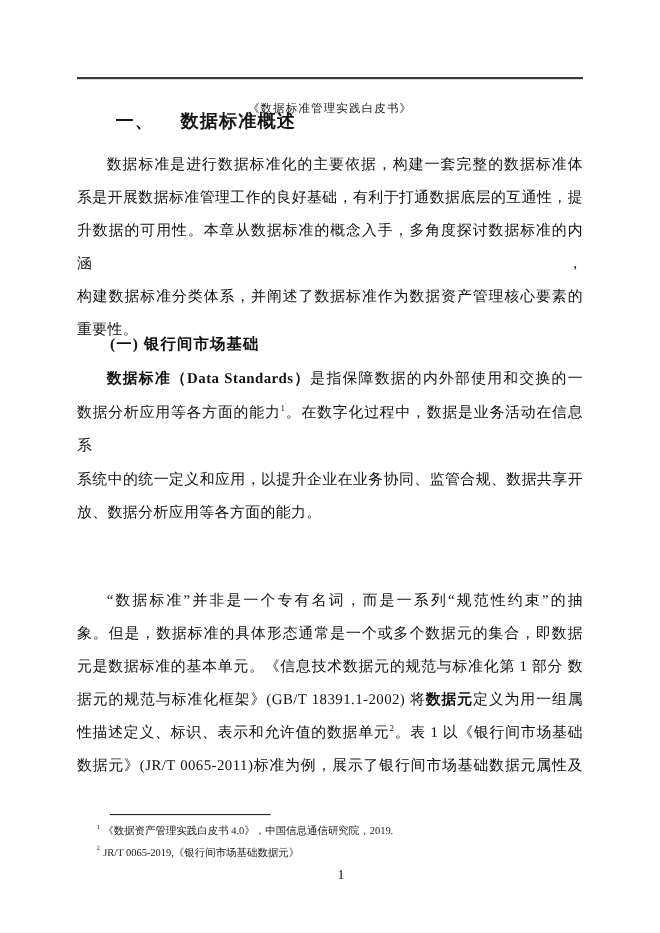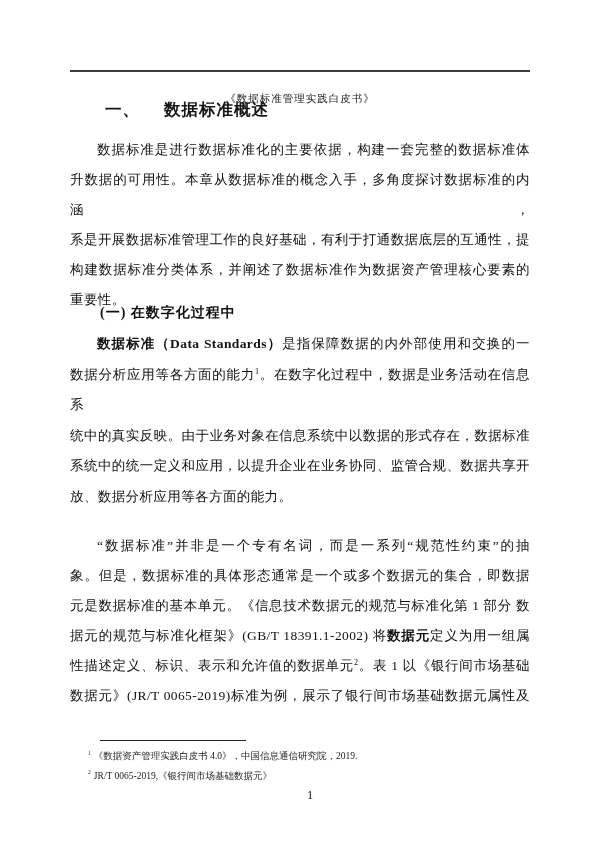--- a/index.html
+++ b/index.html
@@ -74,43 +74,42 @@
 
   <div class="running-header">《数据标准管理实践白皮书》</div>
   <div class="header-rule"></div>
 
   <h1 class="section-heading">
     <span class="sec-num">一、</span><span>数据标准概述</span>
   </h1>
 
   <div class="para" id="para1">
       <div class="line indent fill"><span>数据标准是进行数据标准化的主要依据，构建一套完整的数据标准体</span></div>
+      <div class="line fill"><span>系是开展数据标准管理工作的良好基础，有利于打通数据底层的互通性，提</span></div>
       <div class="line fill"><span>升数据的可用性。本章从数据标准的概念入手，多角度探讨数据标准的内涵，</span></div>
-      <div class="line fill"><span>系是开展数据标准管理工作的良好基础，有利于打通数据底层的互通性，提</span></div>
       <div class="line fill"><span>构建数据标准分类体系，并阐述了数据标准作为数据资产管理核心要素的</span></div>
       <div class="line"><span>重要性。</span></div>
     </div>
 
-  <h2 class="sub-heading">(一) 在数字化过程中</h2>
+  <h2 class="sub-heading">(一) 银行间市场基础</h2>
 
   <div class="para" id="para2">
       <div class="line indent fill"><span class="bold">数据标准（Data Standards）</span><span>是指保障数据的内外部使用和交换的一</span></div>
       <div class="line fill"><span>数据分析应用等各方面的能力</span><sup>1</sup><span>。在数字化过程中，数据是业务活动在信息系</span></div>
-      <div class="line fill"><span>统中的真实反映。由于业务对象在信息系统中以数据的形式存在，数据标准</span></div>
       <div class="line fill"><span>系统中的统一定义和应用，以提升企业在业务协同、监管合规、数据共享开</span></div>
       <div class="line"><span>放、数据分析应用等各方面的能力。</span></div>
     </div>
 
   <div class="para" id="para3">
       <div class="line indent fill"><span>“数据标准”并非是一个专有名词，而是一系列“规范性约束”的抽</span></div>
       <div class="line fill"><span>象。但是，数据标准的具体形态通常是一个或多个数据元的集合，即数据</span></div>
       <div class="line fill"><span>元是数据标准的基本单元。《信息技术数据元的规范与标准化第 1 部分 数</span></div>
       <div class="line fill"><span>据元的规范与标准化框架》(GB/T 18391.1-2002) 将</span><span class="bold">数据元</span><span>定义为用一组属</span></div>
       <div class="line fill"><span>性描述定义、标识、表示和允许值的数据单元</span><sup>2</sup><span>。表 1 以《银行间市场基础</span></div>
-      <div class="line fill"><span>数据元》(JR/T 0065-2019)标准为例，展示了银行间市场基础数据元属性及</span></div>
+      <div class="line fill"><span>数据元》(JR/T 0065-2011)标准为例，展示了银行间市场基础数据元属性及</span></div>
     </div>
 
   <div class="footnote-rule"></div>
 
   <div class="footnotes">
       <div class="footnote-line"><sup>1</sup><span>《数据资产管理实践白皮书 4.0》，中国信息通信研究院，2019.</span></div>
       <div class="footnote-line"><sup>2</sup><span>JR/T 0065-2019,《银行间市场基础数据元》</span></div>
     </div>
 
   <div class="page-number">1</div>

